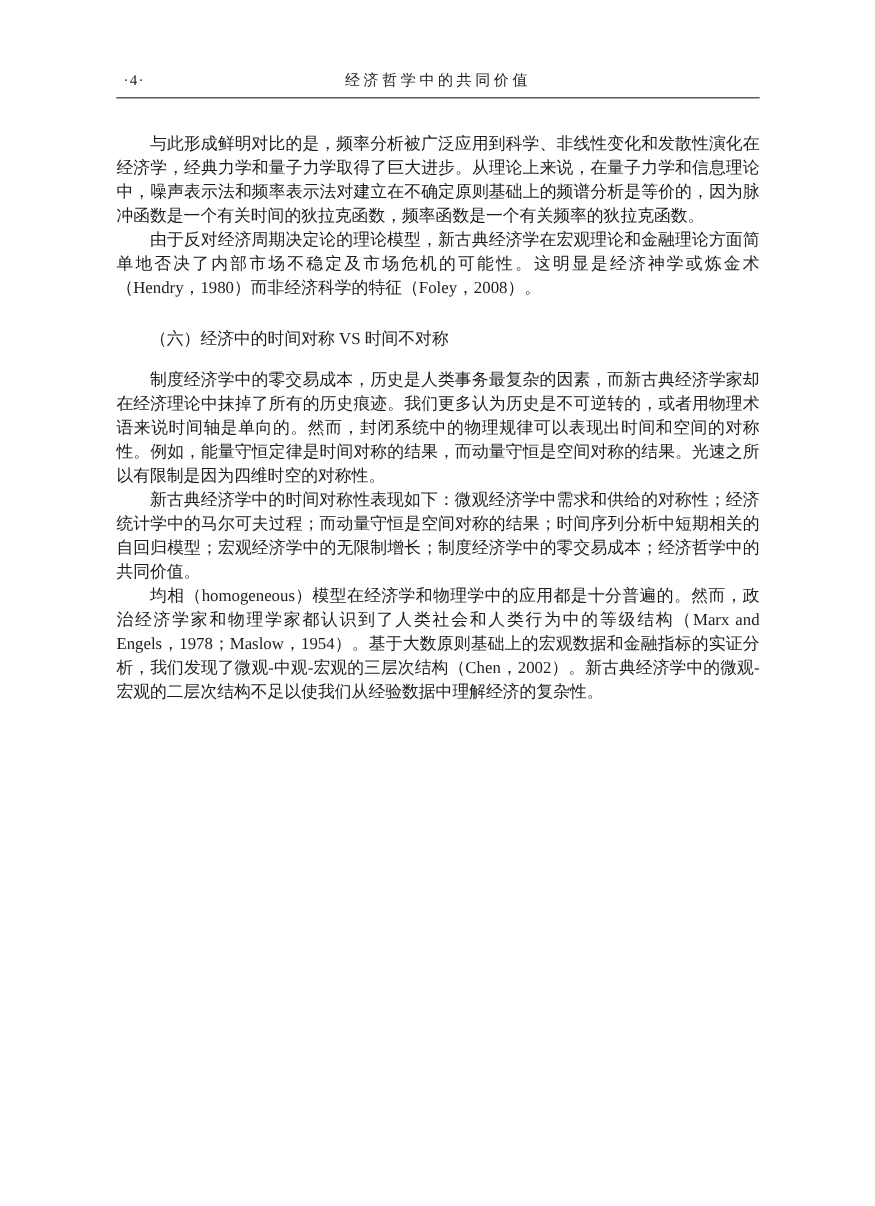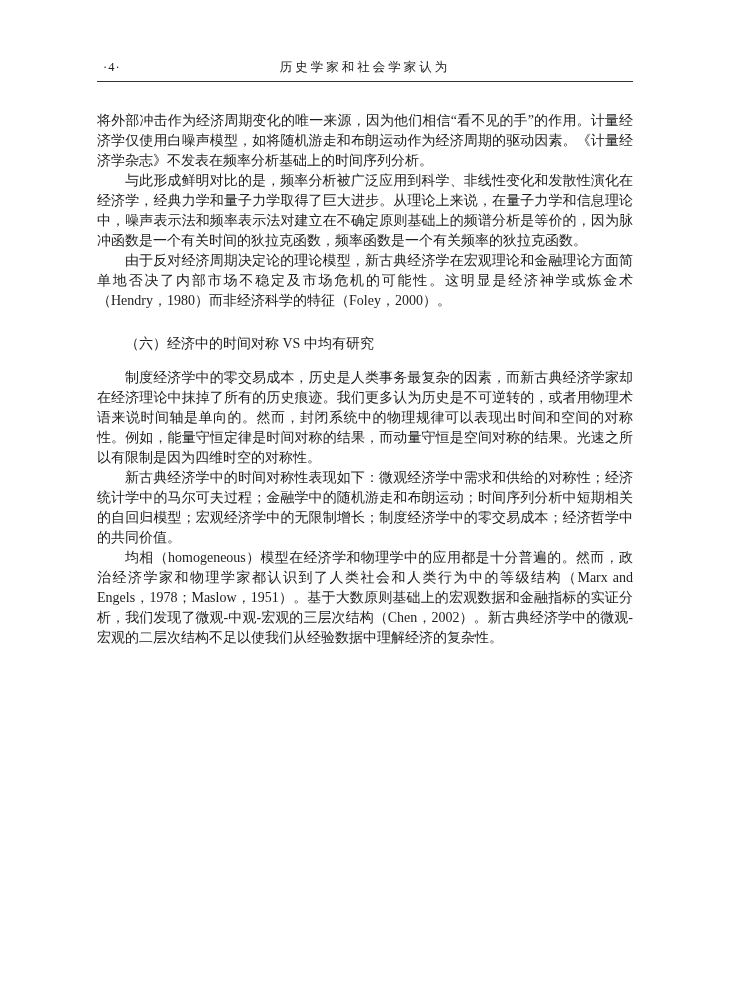--- a/index.html
+++ b/index.html
@@ -66,37 +66,36 @@
     text-indent: 2em;
   }
 </style>
 </head>
 <body>
 
 <div class="page">
 
   <div class="header">
     <span class="page-num">·4·</span>
-    <span class="journal">历史学家和社会学家认为</span>
+    <span class="journal">经济哲学中的共同价值</span>
   </div>
 
   <hr class="divider">
 
   <div class="body">
 
-    <p class="para">将外部冲击作为经济周期变化的唯一来源，因为他们相信“看不见的手”的作用。计量经济学仅使用白噪声模型，如将随机游走和布朗运动作为经济周期的驱动因素。《计量经济学杂志》不发表在频率分析基础上的时间序列分析。</p>
 
     <p class="para indent">与此形成鲜明对比的是，频率分析被广泛应用到科学、非线性变化和发散性演化在经济学，经典力学和量子力学取得了巨大进步。从理论上来说，在量子力学和信息理论中，噪声表示法和频率表示法对建立在不确定原则基础上的频谱分析是等价的，因为脉冲函数是一个有关时间的狄拉克函数，频率函数是一个有关频率的狄拉克函数。</p>
 
-    <p class="para indent">由于反对经济周期决定论的理论模型，新古典经济学在宏观理论和金融理论方面简单地否决了内部市场不稳定及市场危机的可能性。这明显是经济神学或炼金术（Hendry，1980）而非经济科学的特征（Foley，2000）。</p>
+    <p class="para indent">由于反对经济周期决定论的理论模型，新古典经济学在宏观理论和金融理论方面简单地否决了内部市场不稳定及市场危机的可能性。这明显是经济神学或炼金术（Hendry，1980）而非经济科学的特征（Foley，2008）。</p>
 
-    <h3 class="heading">（六）经济中的时间对称 VS 中均有研究</h3>
+    <h3 class="heading">（六）经济中的时间对称 VS 时间不对称</h3>
 
     <p class="para indent">制度经济学中的零交易成本，历史是人类事务最复杂的因素，而新古典经济学家却在经济理论中抹掉了所有的历史痕迹。我们更多认为历史是不可逆转的，或者用物理术语来说时间轴是单向的。然而，封闭系统中的物理规律可以表现出时间和空间的对称性。例如，能量守恒定律是时间对称的结果，而动量守恒是空间对称的结果。光速之所以有限制是因为四维时空的对称性。</p>
 
-    <p class="para indent">新古典经济学中的时间对称性表现如下：微观经济学中需求和供给的对称性；经济统计学中的马尔可夫过程；金融学中的随机游走和布朗运动；时间序列分析中短期相关的自回归模型；宏观经济学中的无限制增长；制度经济学中的零交易成本；经济哲学中的共同价值。</p>
+    <p class="para indent">新古典经济学中的时间对称性表现如下：微观经济学中需求和供给的对称性；经济统计学中的马尔可夫过程；而动量守恒是空间对称的结果；时间序列分析中短期相关的自回归模型；宏观经济学中的无限制增长；制度经济学中的零交易成本；经济哲学中的共同价值。</p>
 
 
 
-    <p class="para indent">均相（homogeneous）模型在经济学和物理学中的应用都是十分普遍的。然而，政治经济学家和物理学家都认识到了人类社会和人类行为中的等级结构（Marx and Engels，1978；Maslow，1951）。基于大数原则基础上的宏观数据和金融指标的实证分析，我们发现了微观-中观-宏观的三层次结构（Chen，2002）。新古典经济学中的微观-宏观的二层次结构不足以使我们从经验数据中理解经济的复杂性。</p>
+    <p class="para indent">均相（homogeneous）模型在经济学和物理学中的应用都是十分普遍的。然而，政治经济学家和物理学家都认识到了人类社会和人类行为中的等级结构（Marx and Engels，1978；Maslow，1954）。基于大数原则基础上的宏观数据和金融指标的实证分析，我们发现了微观-中观-宏观的三层次结构（Chen，2002）。新古典经济学中的微观-宏观的二层次结构不足以使我们从经验数据中理解经济的复杂性。</p>
 
   </div>
 </div>
 
 </body></html>

